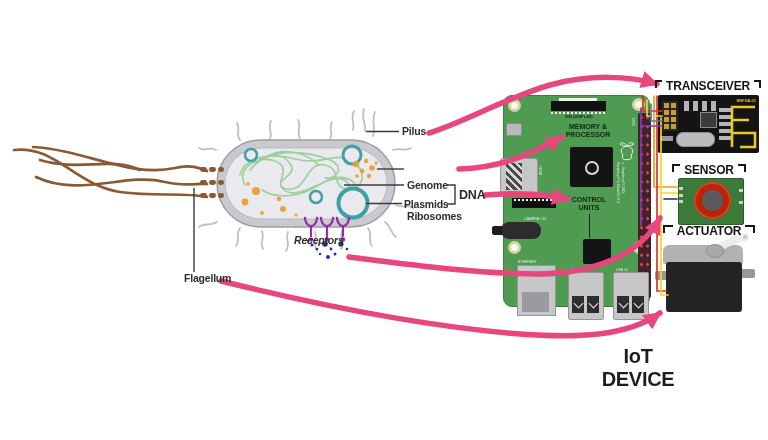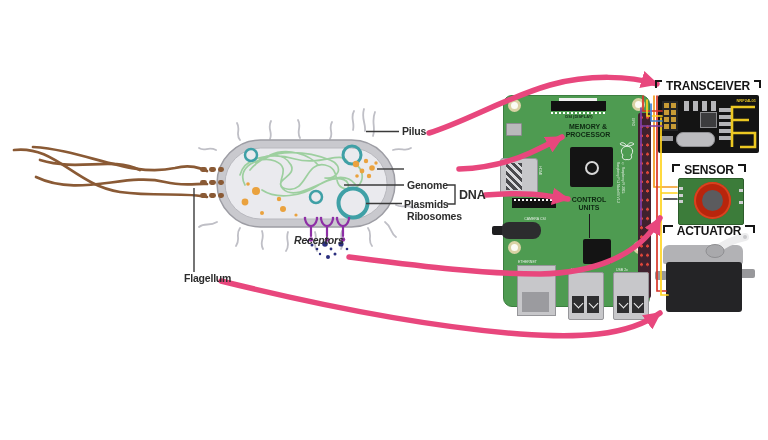--- a/index.html
+++ b/index.html
@@ -299,20 +299,21 @@
 
     <g fill="none" stroke="#e8477d" stroke-width="5.5" stroke-linecap="round">
       <path d="M429,133 C465,122 505,98 550,85 C590,74 630,76 657,84" marker-end="url(#ah)"></path>
       <path d="M459,169 C485,168 510,162 530,153 C545,146 553,142 562,137" marker-end="url(#ah)"></path>
       <path d="M485,195 C510,193 530,193 548,196 C555,197 562,198 568,199" marker-end="url(#ah)"></path>
       <path d="M349,257 C420,266 480,274 540,274 C590,273 638,258 660,218" marker-end="url(#ah)"></path>
       <path d="M221,281 C310,303 420,326 520,334 C575,338 627,337 660,313" marker-end="url(#ah)"></path>
     </g>
   </svg>
 
+  <div class="abs big-title" style="left:586px;top:345px;width:104px;font-size:20px;">IoT DEVICE</div>
 
   <div class="abs blabel" style="left:402px;top:125px;">Pilus</div>
   <div class="abs blabel" style="left:407px;top:163px;margin-top:47px;">Ribosomes</div>
   <div class="abs blabel" style="left:407px;top:179px;">Genome</div>
   <div class="abs blabel" style="left:404px;top:198px;">Plasmids</div>
   <div class="abs blabel" style="left:459px;top:188px;font-size:12.5px;">DNA</div>
   <div class="abs blabel" style="left:294px;top:234px;font-style:italic;">Receptors</div>
   <div class="abs blabel" style="left:170px;top:272px;padding-left:14px;">Flagellum</div>
 
   <div class="abs cmp-label" style="left:655px;top:79px;width:106px;">

